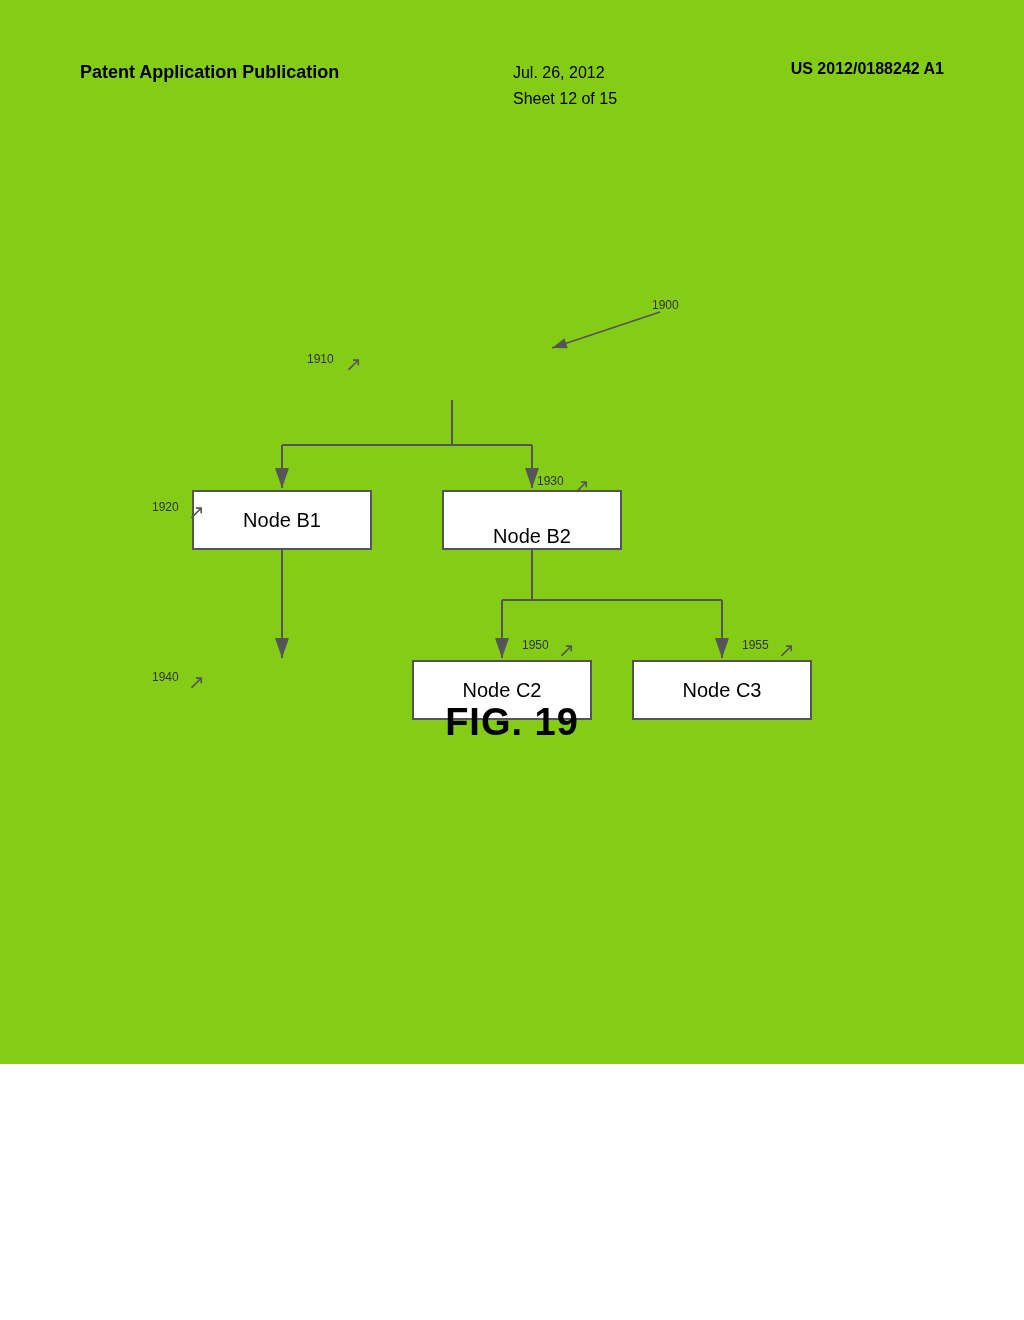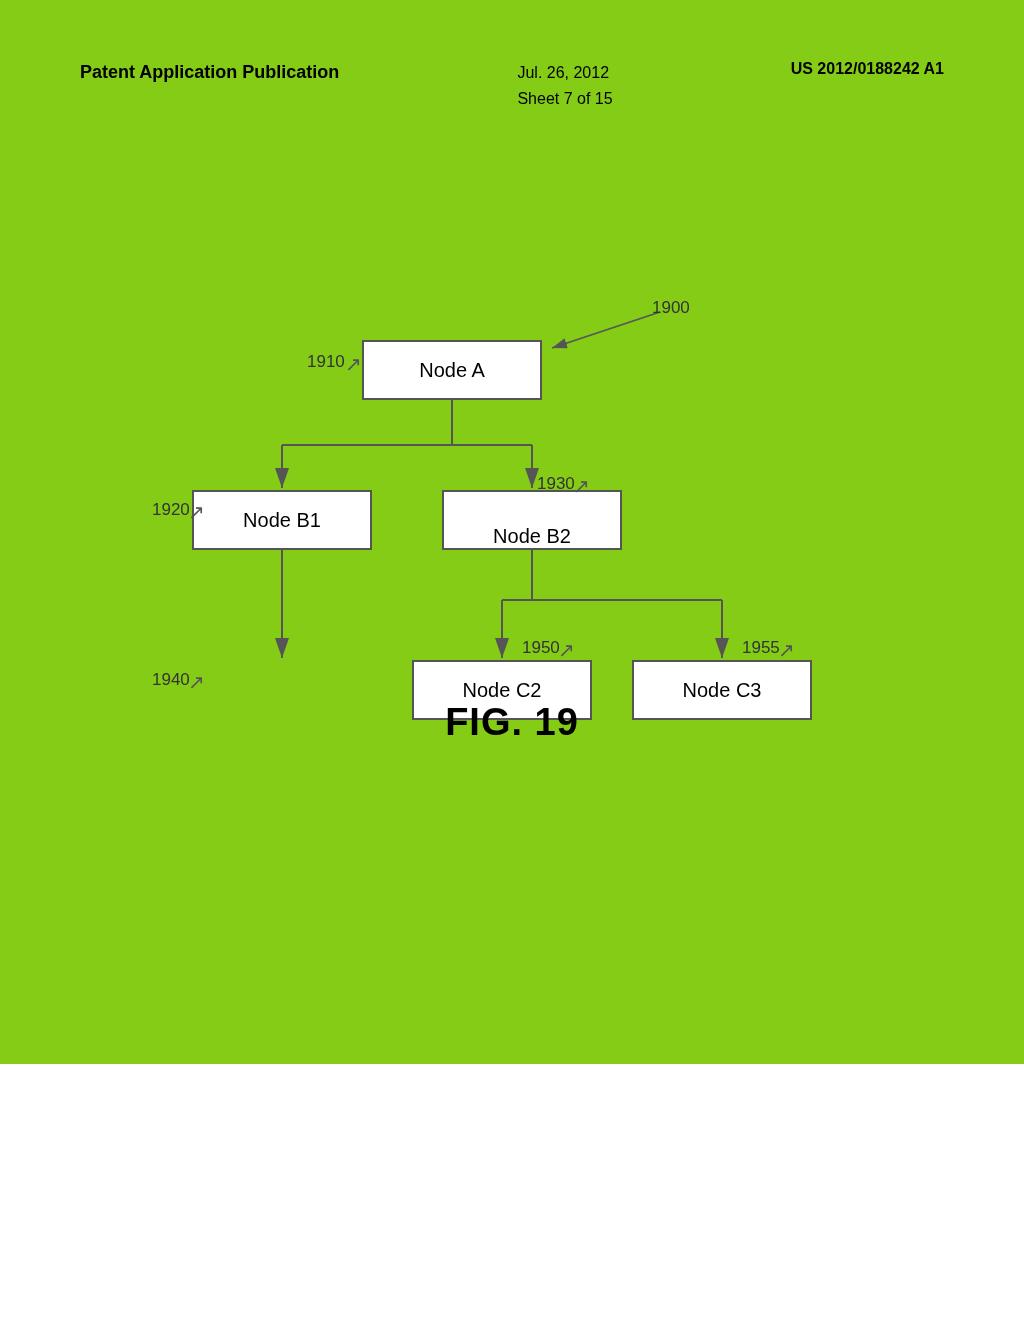--- a/index.html
+++ b/index.html
@@ -130,21 +130,21 @@
     .node-c3 {
       top: 380px;
       left: 470px;
       width: 180px;
       height: 60px;
     }
 
     
     .label {
       position: absolute;
-      font-size: 17px;
+      font-size: 12px;
       color: #333;
     }
 
     
     .figure-caption {
       position: absolute;
       bottom: 320px;
       left: 50%;
       transform: translateX(-50%);
       font-size: 38px;
@@ -154,21 +154,21 @@
   </style>
 </head>
 <body>
 
 <div class="page">
 
   <div class="header">
     <div class="header-left">Patent Application Publication</div>
     <div class="header-center">
       <span>Jul. 26, 2012</span><br>
-      <span>Sheet 7 of 15</span>
+      <span>Sheet 12 of 15</span>
     </div>
     <div class="header-right">US 2012/0188242 A1</div>
   </div>
 
   <div class="diagram-container">
 
     <svg class="diagram-svg" xmlns="http://www.w3.org/2000/svg">
       <defs>
         <marker id="arrowhead" markerWidth="10" markerHeight="7" refX="10" refY="3.5" orient="auto">
           <polygon points="0 0, 10 3.5, 0 7" fill="#555"></polygon>
@@ -188,23 +188,20 @@
       <line x1="370" y1="270" x2="370" y2="320" stroke="#555" stroke-width="2"></line>
       <line x1="340" y1="320" x2="560" y2="320" stroke="#555" stroke-width="2"></line>
       <line x1="340" y1="320" x2="340" y2="378" stroke="#555" stroke-width="2" marker-end="url(#arrowhead)"></line>
       <line x1="560" y1="320" x2="560" y2="378" stroke="#555" stroke-width="2" marker-end="url(#arrowhead)"></line>
 
       <line x1="498" y1="32" x2="390" y2="68" stroke="#555" stroke-width="1.5" marker-end="url(#arrowhead)"></line>
     </svg>
 
     <div class="label" style="top: 18px; left: 490px;">1900</div>
 
-    <div class="node-box node-a">
-      <span>Node A</span>
-    </div>
 
     <div class="label" style="top: 72px; left: 145px;">1910</div>
     <div style="position:absolute; top:72px; left:183px; font-size:20px; color:#555; pointer-events:none;">↗</div>
 
     <div class="node-box node-b1">
       <span>Node B1</span>
     </div>
 
     <div class="label" style="top: 220px; left: -10px;">1920</div>
     <div style="position:absolute; top:220px; left:26px; font-size:20px; color:#555; pointer-events:none;">↗</div>

